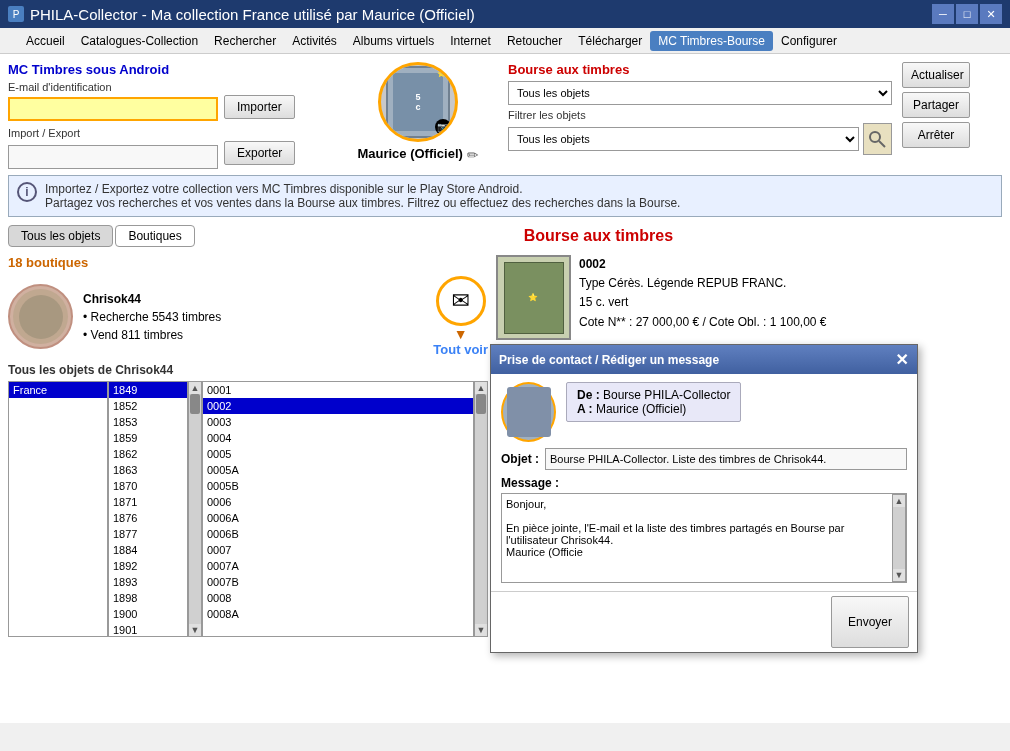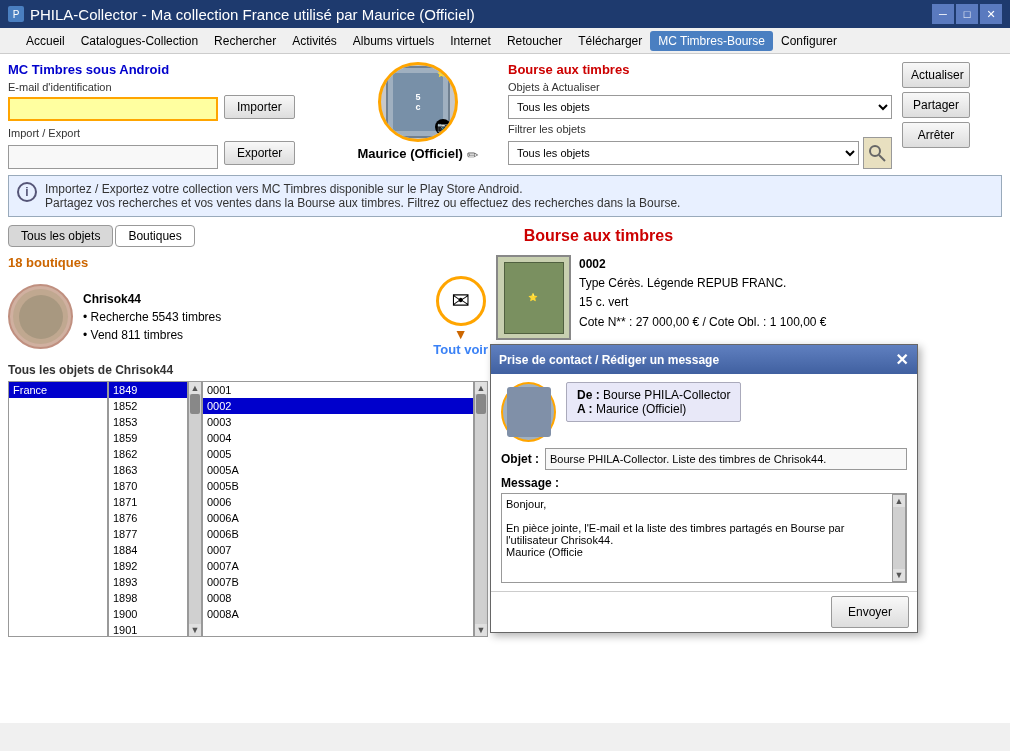--- a/index.html
+++ b/index.html
@@ -87,21 +87,21 @@
     .dialog-close { background: none; border: none; color: white; font-size: 16px; cursor: pointer; font-weight: bold; }
     .dialog-body { padding: 8px 10px; }
     .subject-row { display: flex; align-items: center; gap: 6px; margin-bottom: 6px; }
     .subject-label { font-weight: bold; font-size: 12px; }
     .subject-input { flex: 1; height: 22px; border: 1px solid #999; padding: 2px 4px; font-size: 11px; background: #f8f8f8; }
     .msg-label { font-weight: bold; font-size: 12px; margin-bottom: 3px; }
     .msg-area { width: 100%; height: 80px; border: 1px solid #999; padding: 4px; font-size: 11px; background: white; resize: none; overflow-y: auto; }
 
     
     .send-row { display: flex; justify-content: flex-end; padding: 4px 8px; border-top: 1px solid #ccc; }
-    .send-btn { padding: 8px 16px; background: linear-gradient(to bottom, #f8f8f8, #ddd); border: 1px solid #999; cursor: pointer; font-size: 12px; border-radius: 2px; }
+    .send-btn { padding: 18px 16px; background: linear-gradient(to bottom, #f8f8f8, #ddd); border: 1px solid #999; cursor: pointer; font-size: 12px; border-radius: 2px; }
 
     
     .lists-wrapper { display: flex; height: 256px; overflow: hidden; }
 
     
     .scroll-arrow { font-size: 9px; color: #555; cursor: pointer; user-select: none; padding: 1px; }
     .scroll-track { flex: 1; background: #d0d0d0; width: 100%; position: relative; }
     .scroll-thumb { width: 10px; height: 20px; background: #888; margin: 0 auto; border-radius: 2px; }
   </style>
 </head>
@@ -164,21 +164,20 @@
         <div class="camera-badge">📷</div>
       </div>
       <div style="display:flex;align-items:center;gap:4px;">
         <span class="user-name">Maurice (Officiel)</span>
         <span class="edit-icon">✏</span>
       </div>
     </div>
 
     <div class="right-panel">
       <div class="bourse-title">Bourse aux timbres</div>
-      <div class="label">Objets à Actualiser</div>
       <select class="dropdown">
         <option>Tous les objets</option>
       </select>
       <div class="label" style="margin-top:4px;">Filtrer les objets</div>
       <div style="display:flex;gap:4px;align-items:center;">
         <select class="dropdown">
           <option>Tous les objets</option>
         </select>
         <div class="search-icon-box">
           <svg width="20" height="20" viewBox="0 0 20 20">

